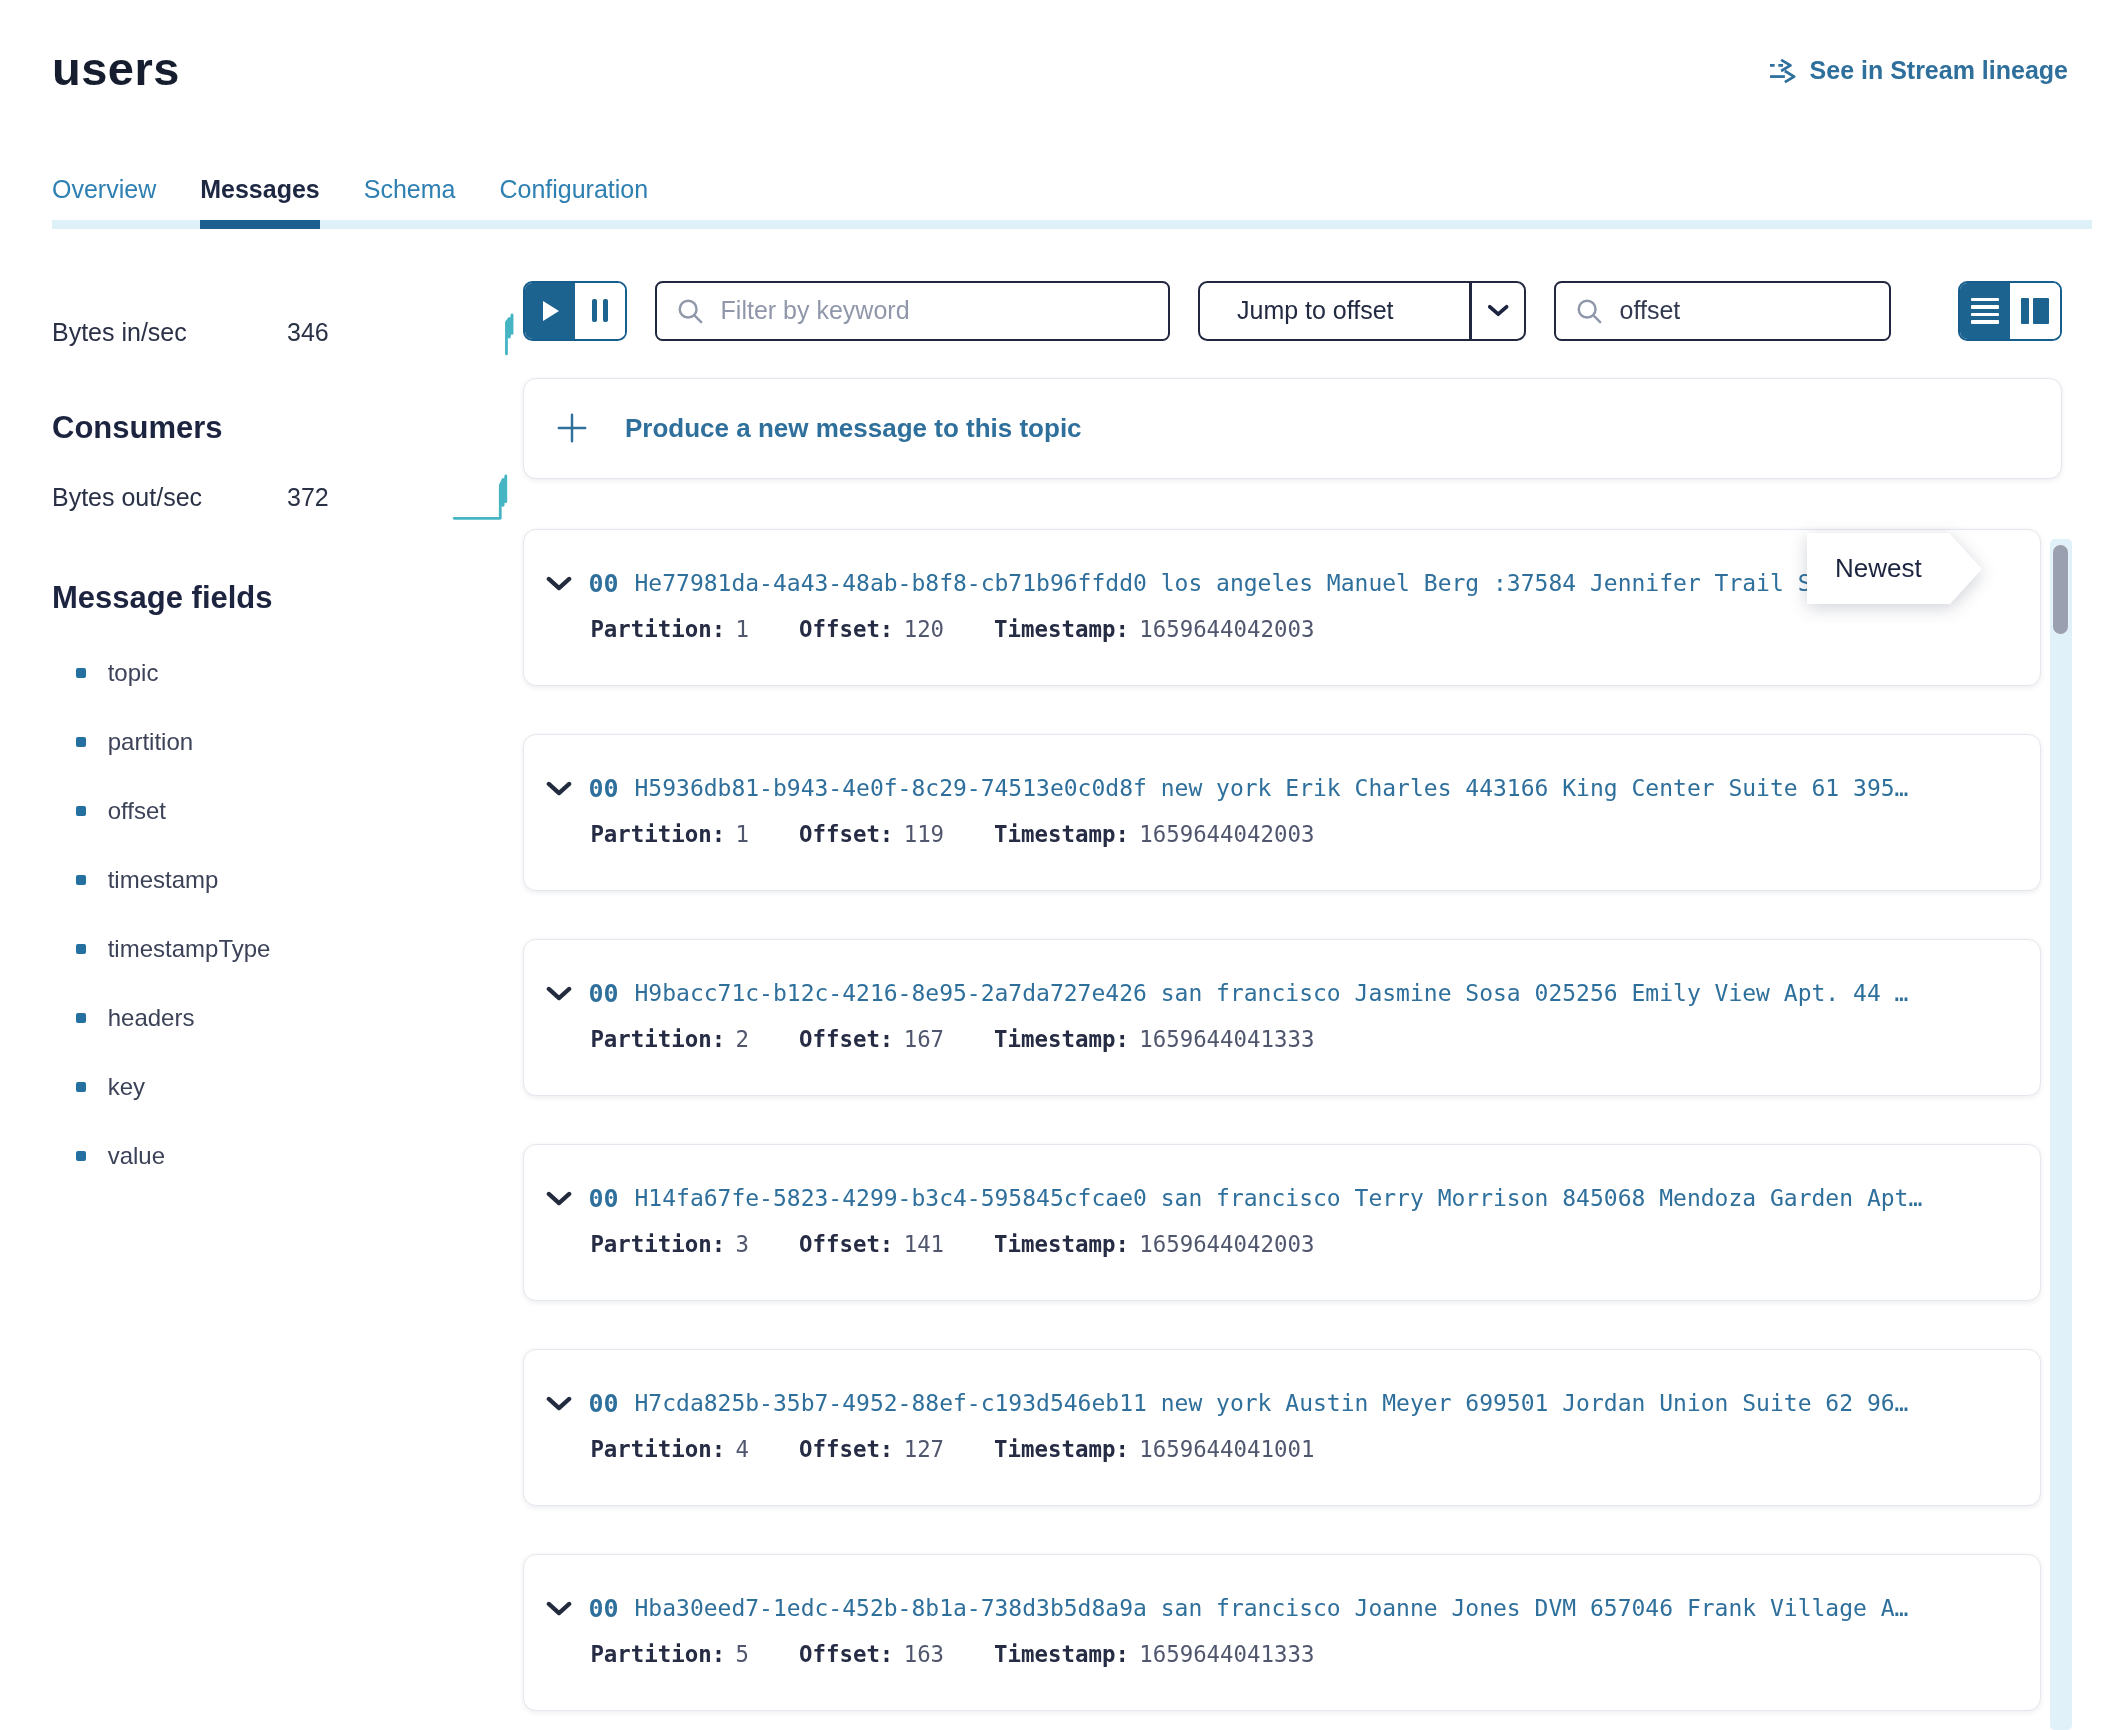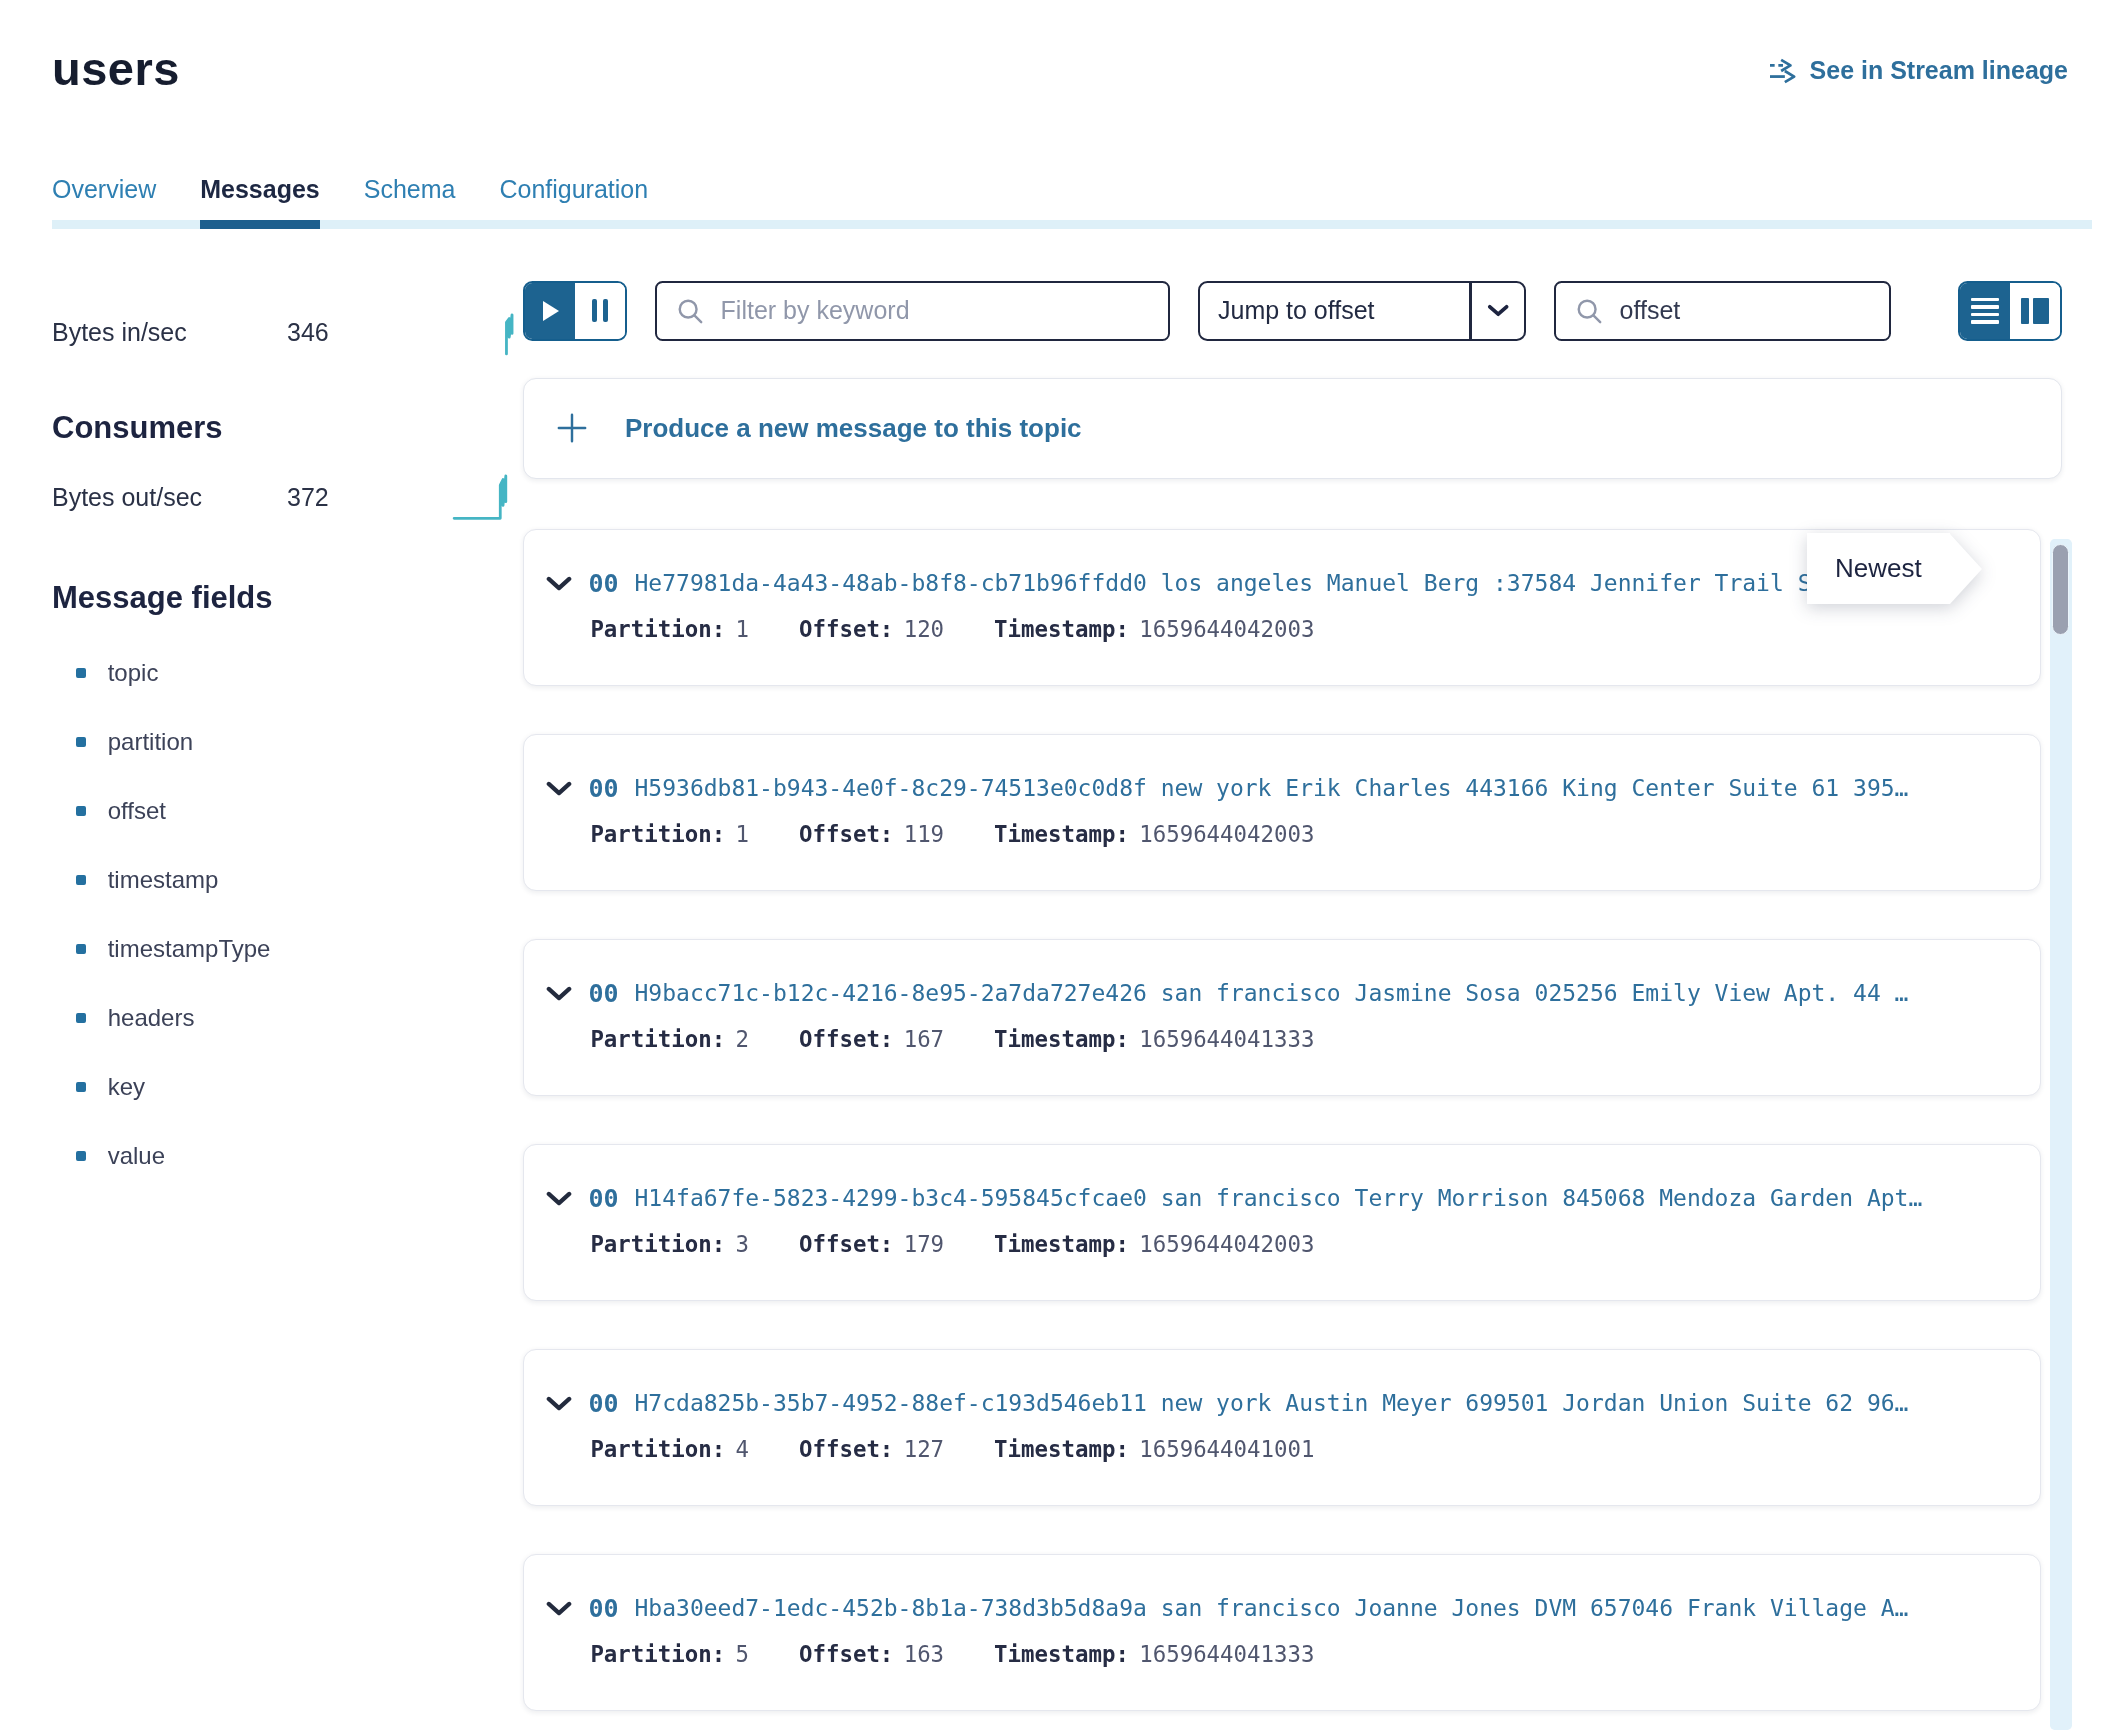--- a/index.html
+++ b/index.html
@@ -50,21 +50,21 @@
   .pause-bars { display:flex; gap:5.6px; }
   .pause-bars span { width:5.6px; height:22.4px; background:#1d6390; border-radius:1.9px; }
 
   .tb-input { display:flex; align-items:center; gap:15px; border:2.8px solid #20273f; border-radius:7.5px; padding:0 18.6px; background:#fff; }
   .tb-filter { width:515px; }
   .tb-offset { width:337px; }
   .tb-input input { border:none; outline:none; font-size:25px; font-family:inherit; color:#323950; width:100%; background:transparent; }
   .tb-input input::placeholder { color:#9097aa; }
 
   .jump { display:flex; border:2.8px solid #20273f; border-radius:9.3px; overflow:hidden; width:328px; background:#fff; cursor:pointer; flex-shrink:0; }
-  .jump-label { flex:1; display:flex; align-items:center; padding-left:18px; font-size:25px; color:#222a42; }
+  .jump-label { flex:1; display:flex; align-items:center; padding-left:37px; font-size:25px; color:#222a42; }
   .jump-divider { width:2.8px; background:#20273f; }
   .jump-chevron { width:52px; display:flex; align-items:center; justify-content:center; }
 
   .tb-spacer { flex:1; }
   .list-icon-bars { display:flex; flex-direction:column; gap:3.7px; }
   .list-icon-bars span { width:28px; height:3.7px; background:#ffffff; border-radius:0.9px; }
   .split-icon { display:flex; gap:3.7px; }
   .split-icon .p1 { width:8.4px; height:26px; background:#1d6390; border-radius:0.9px; }
   .split-icon .p2 { width:16px; height:26px; background:#1d6390; border-radius:0.9px; }
 
@@ -324,21 +324,21 @@
           <span class="expand-chevron">
             <svg width="26" height="15" viewBox="0 0 28 16" fill="none">
                 <path d="M3 3 L14 13 L25 3" stroke="#232b3e" stroke-width="4.5" stroke-linecap="round" stroke-linejoin="round"></path>
               </svg>
           </span>
           <span class="mono key-glyph">00</span>
           <span class="mono key-text">H14fa67fe-5823-4299-b3c4-595845cfcae0 san francisco Terry Morrison 845068 Mendoza Garden Apt…</span>
         </div>
         <div class="mono msg-meta">
           <span><span class="meta-label">Partition:</span><span>3</span></span>
-          <span><span class="meta-label">Offset:</span><span>179</span></span>
+          <span><span class="meta-label">Offset:</span><span>141</span></span>
           <span><span class="meta-label">Timestamp:</span><span>1659644042003</span></span>
         </div>
       </div>
 
       <div class="msg-card">
         <div class="msg-row1">
           <span class="expand-chevron">
             <svg width="26" height="15" viewBox="0 0 28 16" fill="none">
                 <path d="M3 3 L14 13 L25 3" stroke="#232b3e" stroke-width="4.5" stroke-linecap="round" stroke-linejoin="round"></path>
               </svg>

